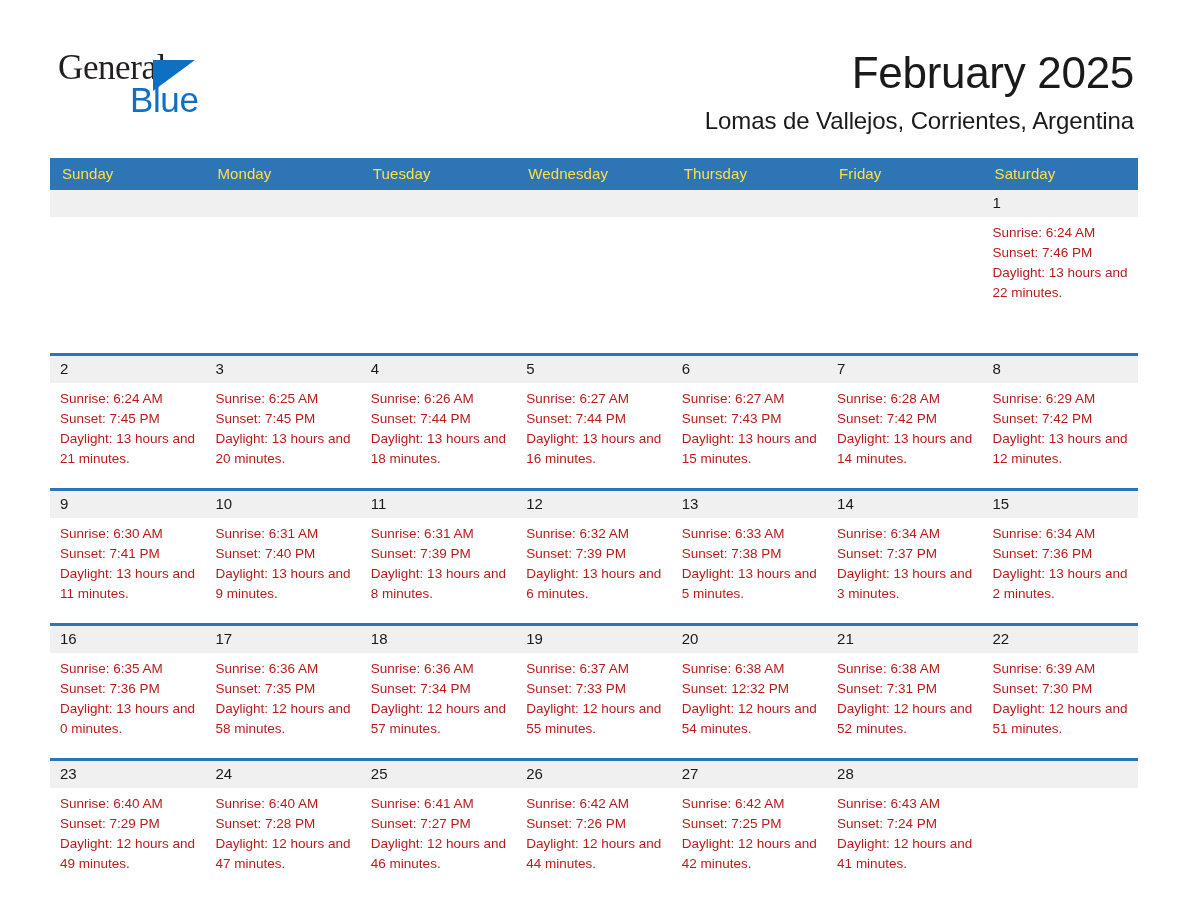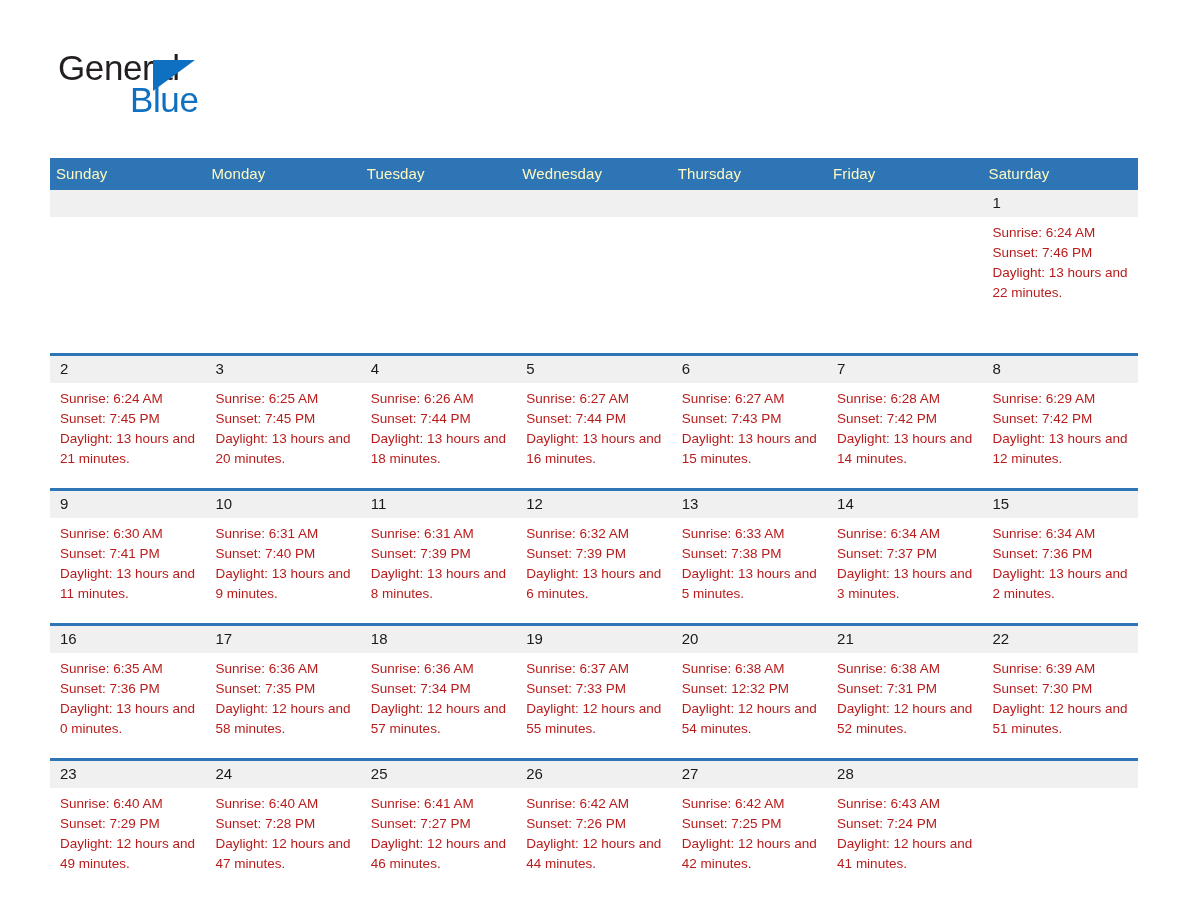--- a/index.html
+++ b/index.html
@@ -26,21 +26,21 @@
     position: absolute;
     left: 58px; top: 50px;
     width: 200px; height: 70px;
   }
   .logo-general {
     position: absolute;
     left: 0; top: 0;
     font-size: 35px;
     color: #231f20;
     letter-spacing: -0.4px;
-    font-family: Liberation Sans, sans-serif;
+    font-family: Liberation Serif, serif;
     line-height: 1;
   }
   .logo-tri {
     position: absolute;
     left: 95px; top: 10px;
     width: 0; height: 0;
     border-left: 42px solid #0f6fc0;
     border-bottom: 31px solid transparent;
   }
   .logo-blue {
@@ -75,25 +75,25 @@
   
   .calendar {
     position: absolute;
     left: 50px; top: 158px;
     width: 1088px;
     border-collapse: collapse;
     table-layout: fixed;
   }
   .calendar th {
     background: #2e75b6;
-    color: #fef9c3;
+    color: #fde047;
     font-weight: normal;
     font-size: 15px;
     text-align: left;
-    padding: 7px 0 8px 6px;
+    padding: 7px 0 8px 12px;
     height: 30px;
     letter-spacing: 0.1px;
   }
   .calendar td {
     width: 155.4px;
     vertical-align: top;
     padding: 0;
     border-top: 3px solid #2e75b6;
     background: #ffffff;
   }
@@ -122,20 +122,24 @@
 </head>
 <body>
 
 <div class="page">
 
   <div class="header">
     <div class="logo">
       <span class="logo-general">General</span>
       <span class="logo-tri"></span>
       <span class="logo-blue">Blue</span>
+    </div>
+    <div class="title-block">
+      <h1 class="month-title">February 2025</h1>
+      <div class="location">Lomas de Vallejos, Corrientes, Argentina</div>
     </div>
   </div>
 
   <table class="calendar">
     <thead>
       <tr>
         <th>Sunday</th>
         <th>Monday</th>
         <th>Tuesday</th>
         <th>Wednesday</th>

